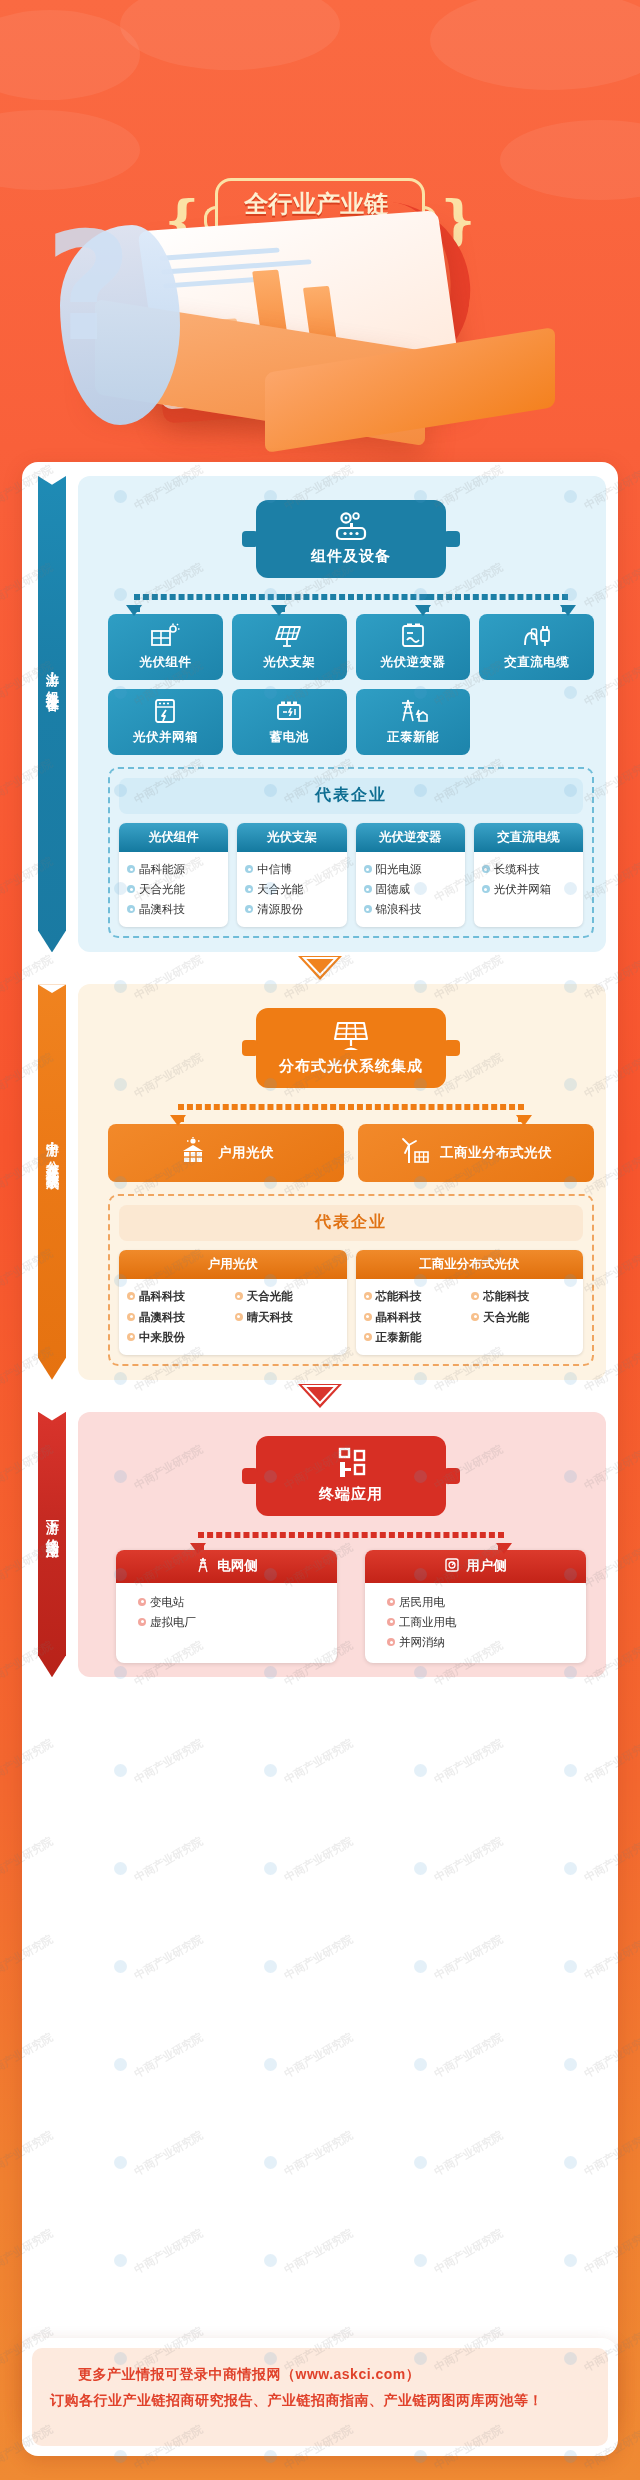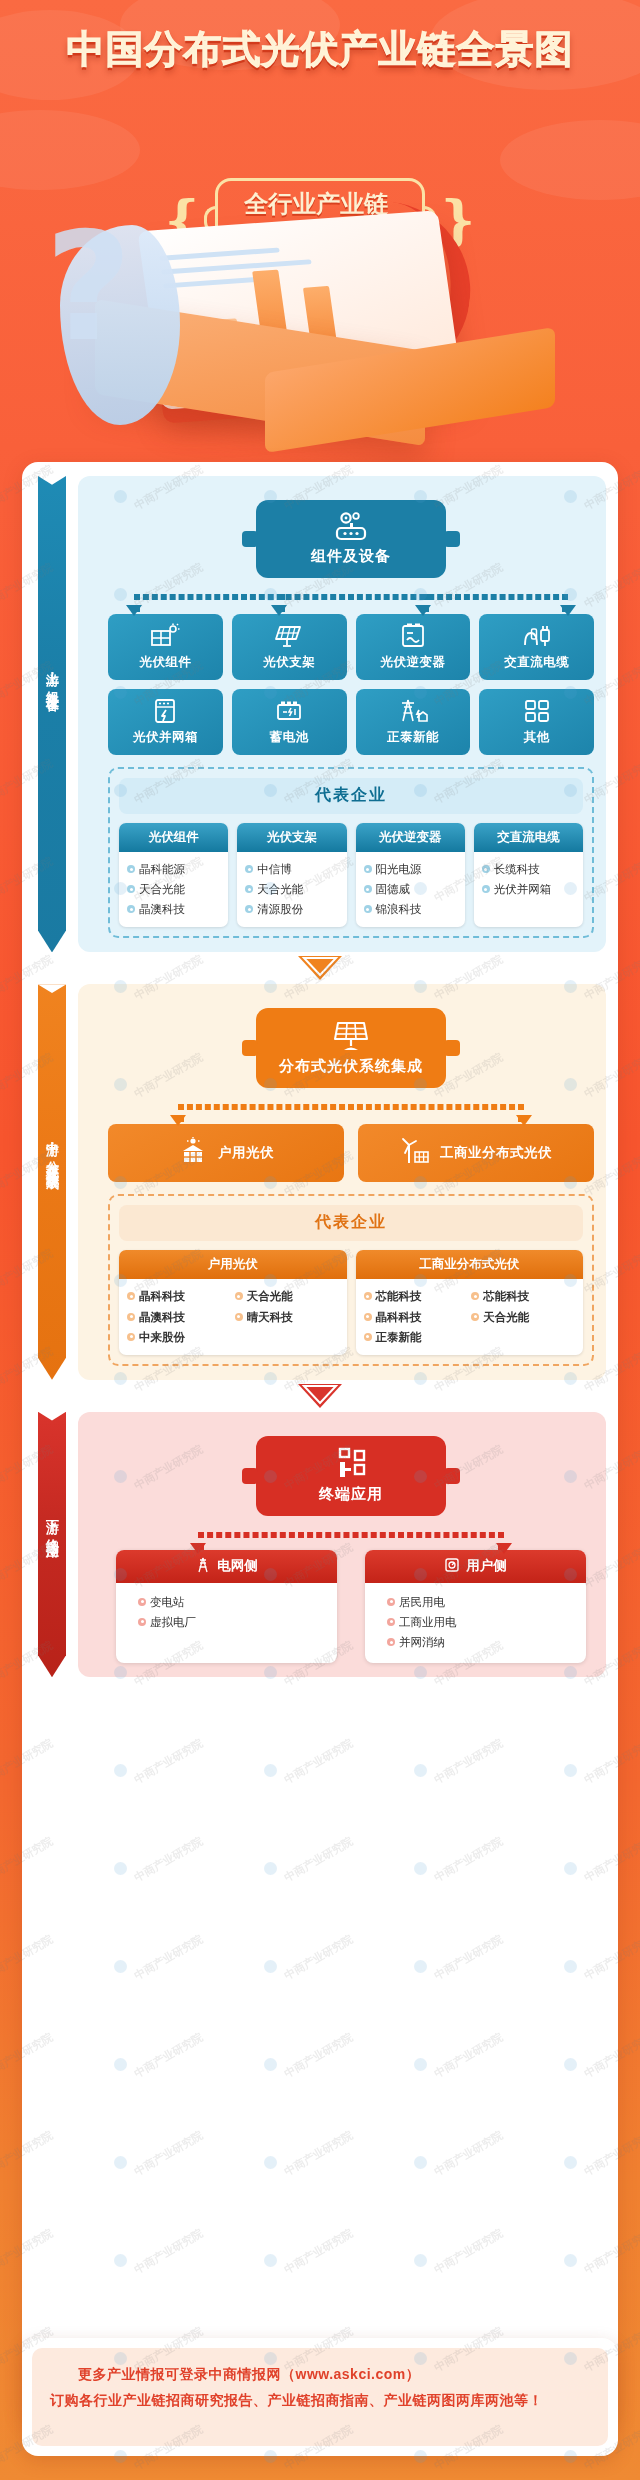--- a/index.html
+++ b/index.html
@@ -247,21 +247,20 @@
 
 <div class="page">
 
   <div class="hero">
     <div class="cloud" style="left:-40px;top:10px;width:180px;height:90px;"></div>
     <div class="cloud" style="left:120px;top:-20px;width:220px;height:90px;"></div>
     <div class="cloud" style="left:430px;top:-10px;width:240px;height:100px;"></div>
     <div class="cloud" style="left:-60px;top:110px;width:200px;height:80px;"></div>
     <div class="cloud" style="left:500px;top:120px;width:200px;height:80px;"></div>
 
-    <div class="main-title">中国分布式光伏产业链全景图</div>
 
     <div class="subtitle-wrap">
       <span class="brace">❴</span>
       <div class="subtitle-pill">全行业产业链图谱分析</div>
       <span class="brace">❵</span>
     </div>
 
     <div class="illus">
       <div class="ribbon"></div>
       <div class="doc-card">
@@ -407,31 +406,20 @@
           <div class="tile">
             <span>
               <svg width="30" height="26" viewBox="0 0 30 26" fill="none">
                 <path d="M10 2 L5 23 M10 2 L15 23 M6 9 h8 M5.5 15 h9" stroke="#fff" stroke-width="1.6"></path>
                 <path d="M4 5 h12" stroke="#fff" stroke-width="1.6"></path>
                 <path d="M21 12 l-2 4 h2.5 l-2 4" stroke="#fff" stroke-width="1.8" fill="none"></path>
                 <path d="M23 17 l4 -3 l4 3 v6 h-8 z" stroke="#fff" stroke-width="1.6" fill="none" transform="translate(-2,0)"></path>
               </svg>
             </span>
             <div class="tile-label">正泰新能</div>
-          </div>
-          <div class="tile">
-            <span>
-              <svg width="30" height="26" viewBox="0 0 30 26" fill="none">
-                <rect x="4" y="3" width="9" height="8" rx="1.5" stroke="#fff" stroke-width="1.8"></rect>
-                <rect x="17" y="3" width="9" height="8" rx="1.5" stroke="#fff" stroke-width="1.8"></rect>
-                <rect x="4" y="15" width="9" height="8" rx="1.5" stroke="#fff" stroke-width="1.8"></rect>
-                <rect x="17" y="15" width="9" height="8" rx="1.5" stroke="#fff" stroke-width="1.8"></rect>
-              </svg>
-            </span>
-            <div class="tile-label">其他</div>
           </div>
         </div>
 
         <div class="dashed-box">
           <div class="rep-head up">代表企业</div>
           <div class="cards c4">
             <div class="card">
               <div class="card-head up">光伏组件</div>
               <div class="card-body">
                 <div class="co">

